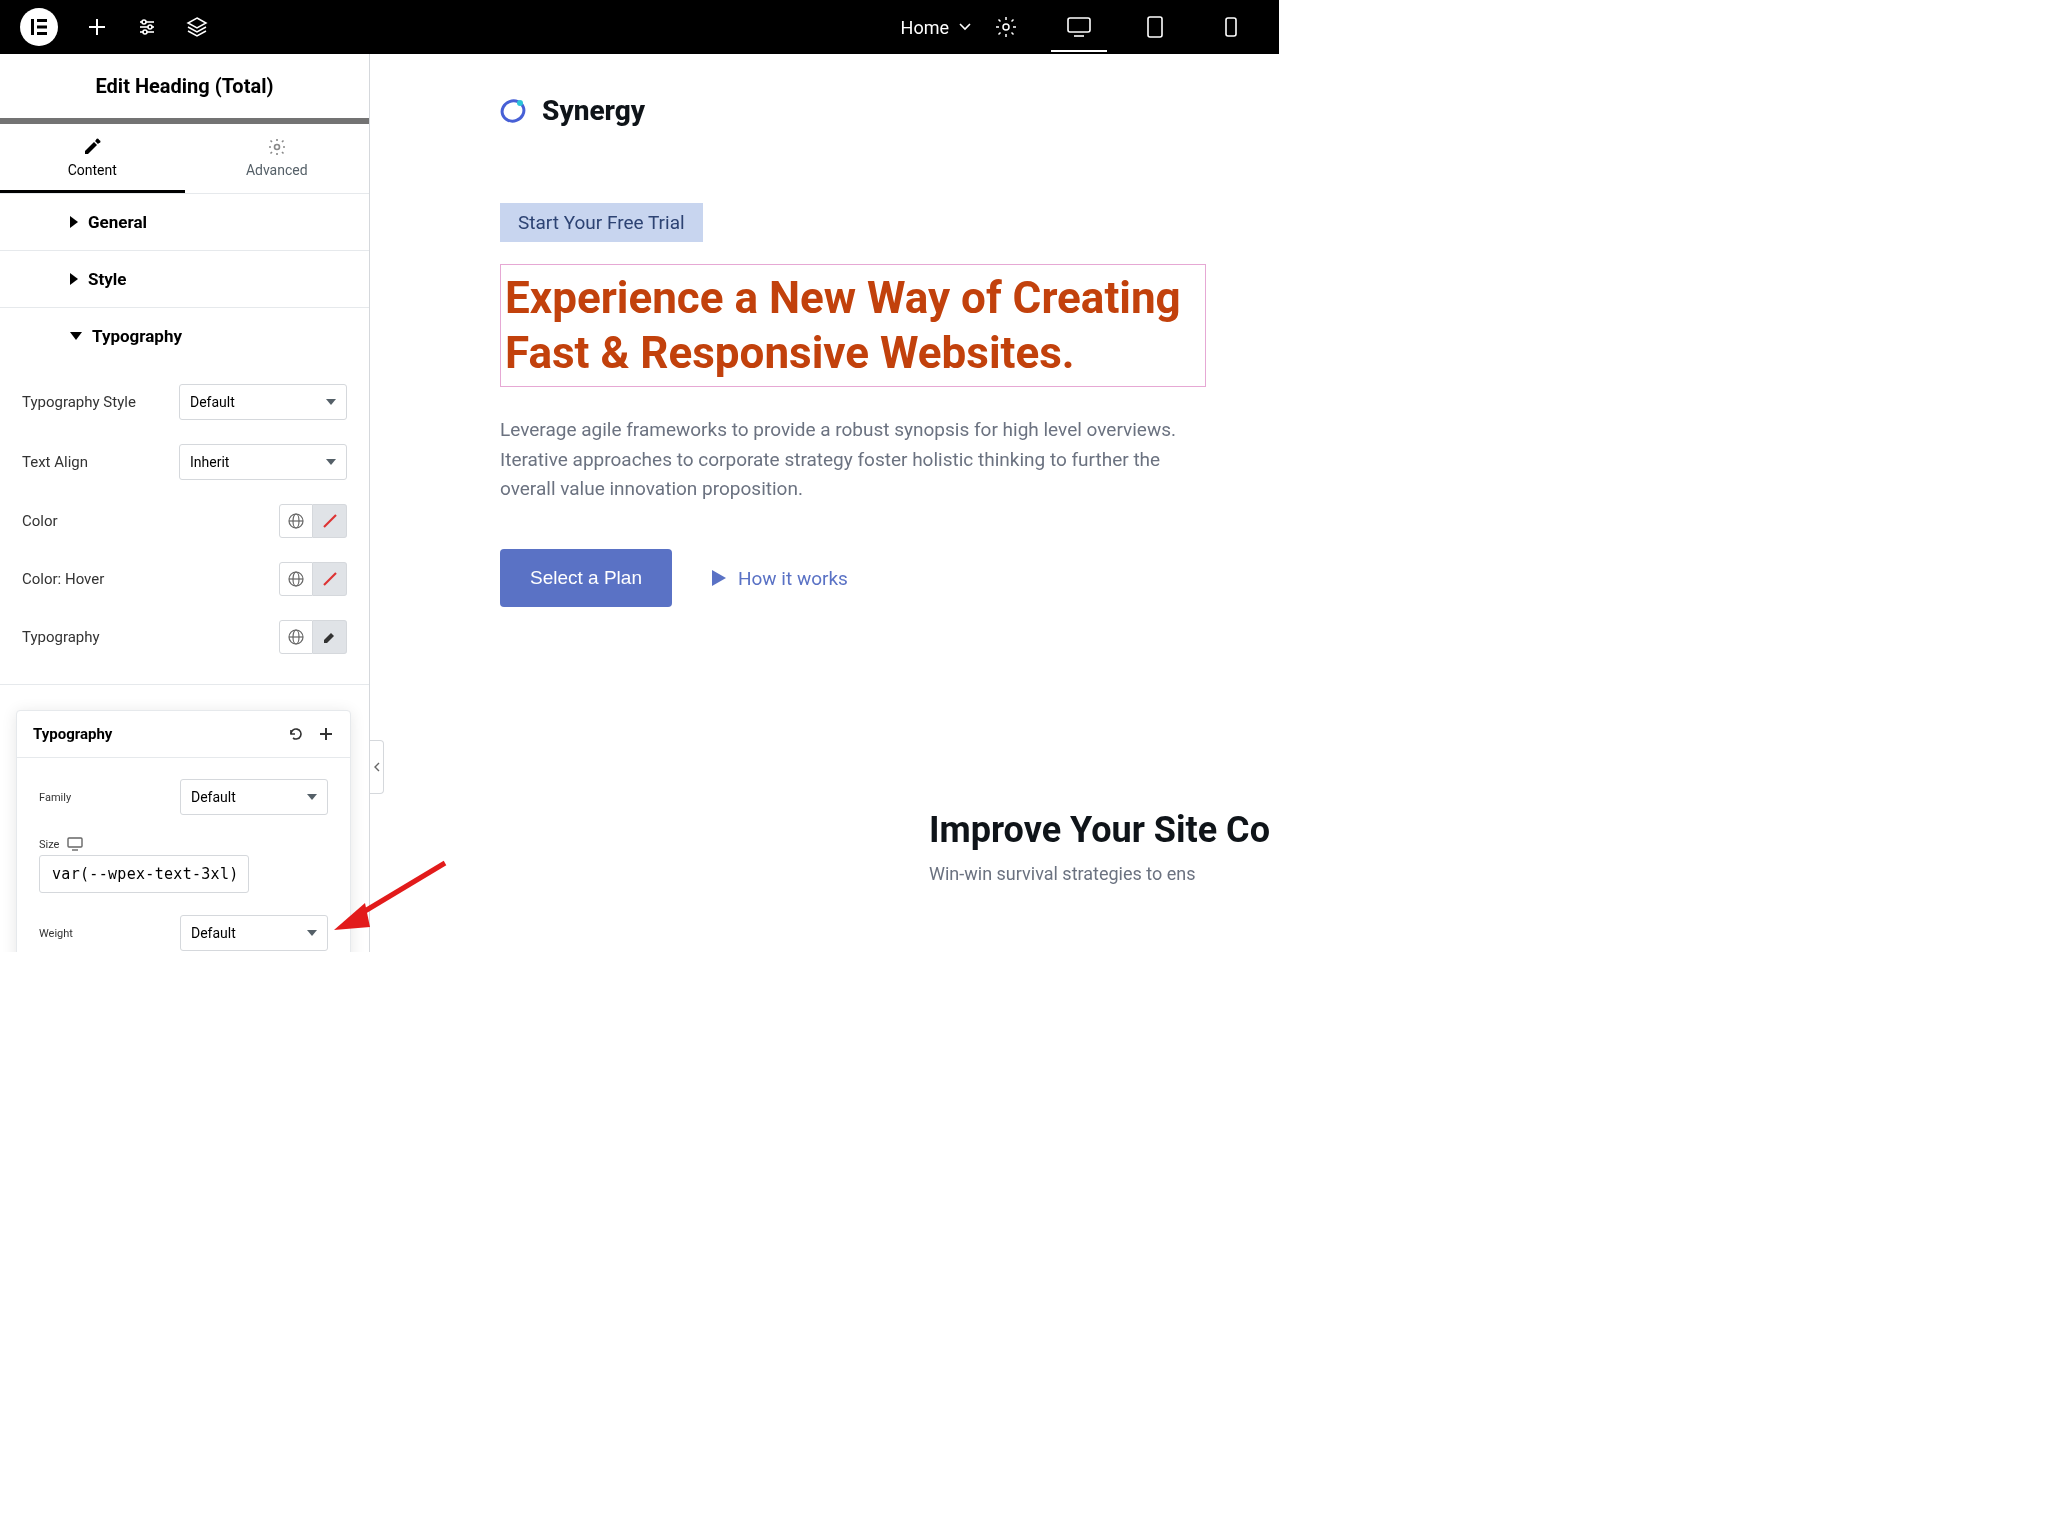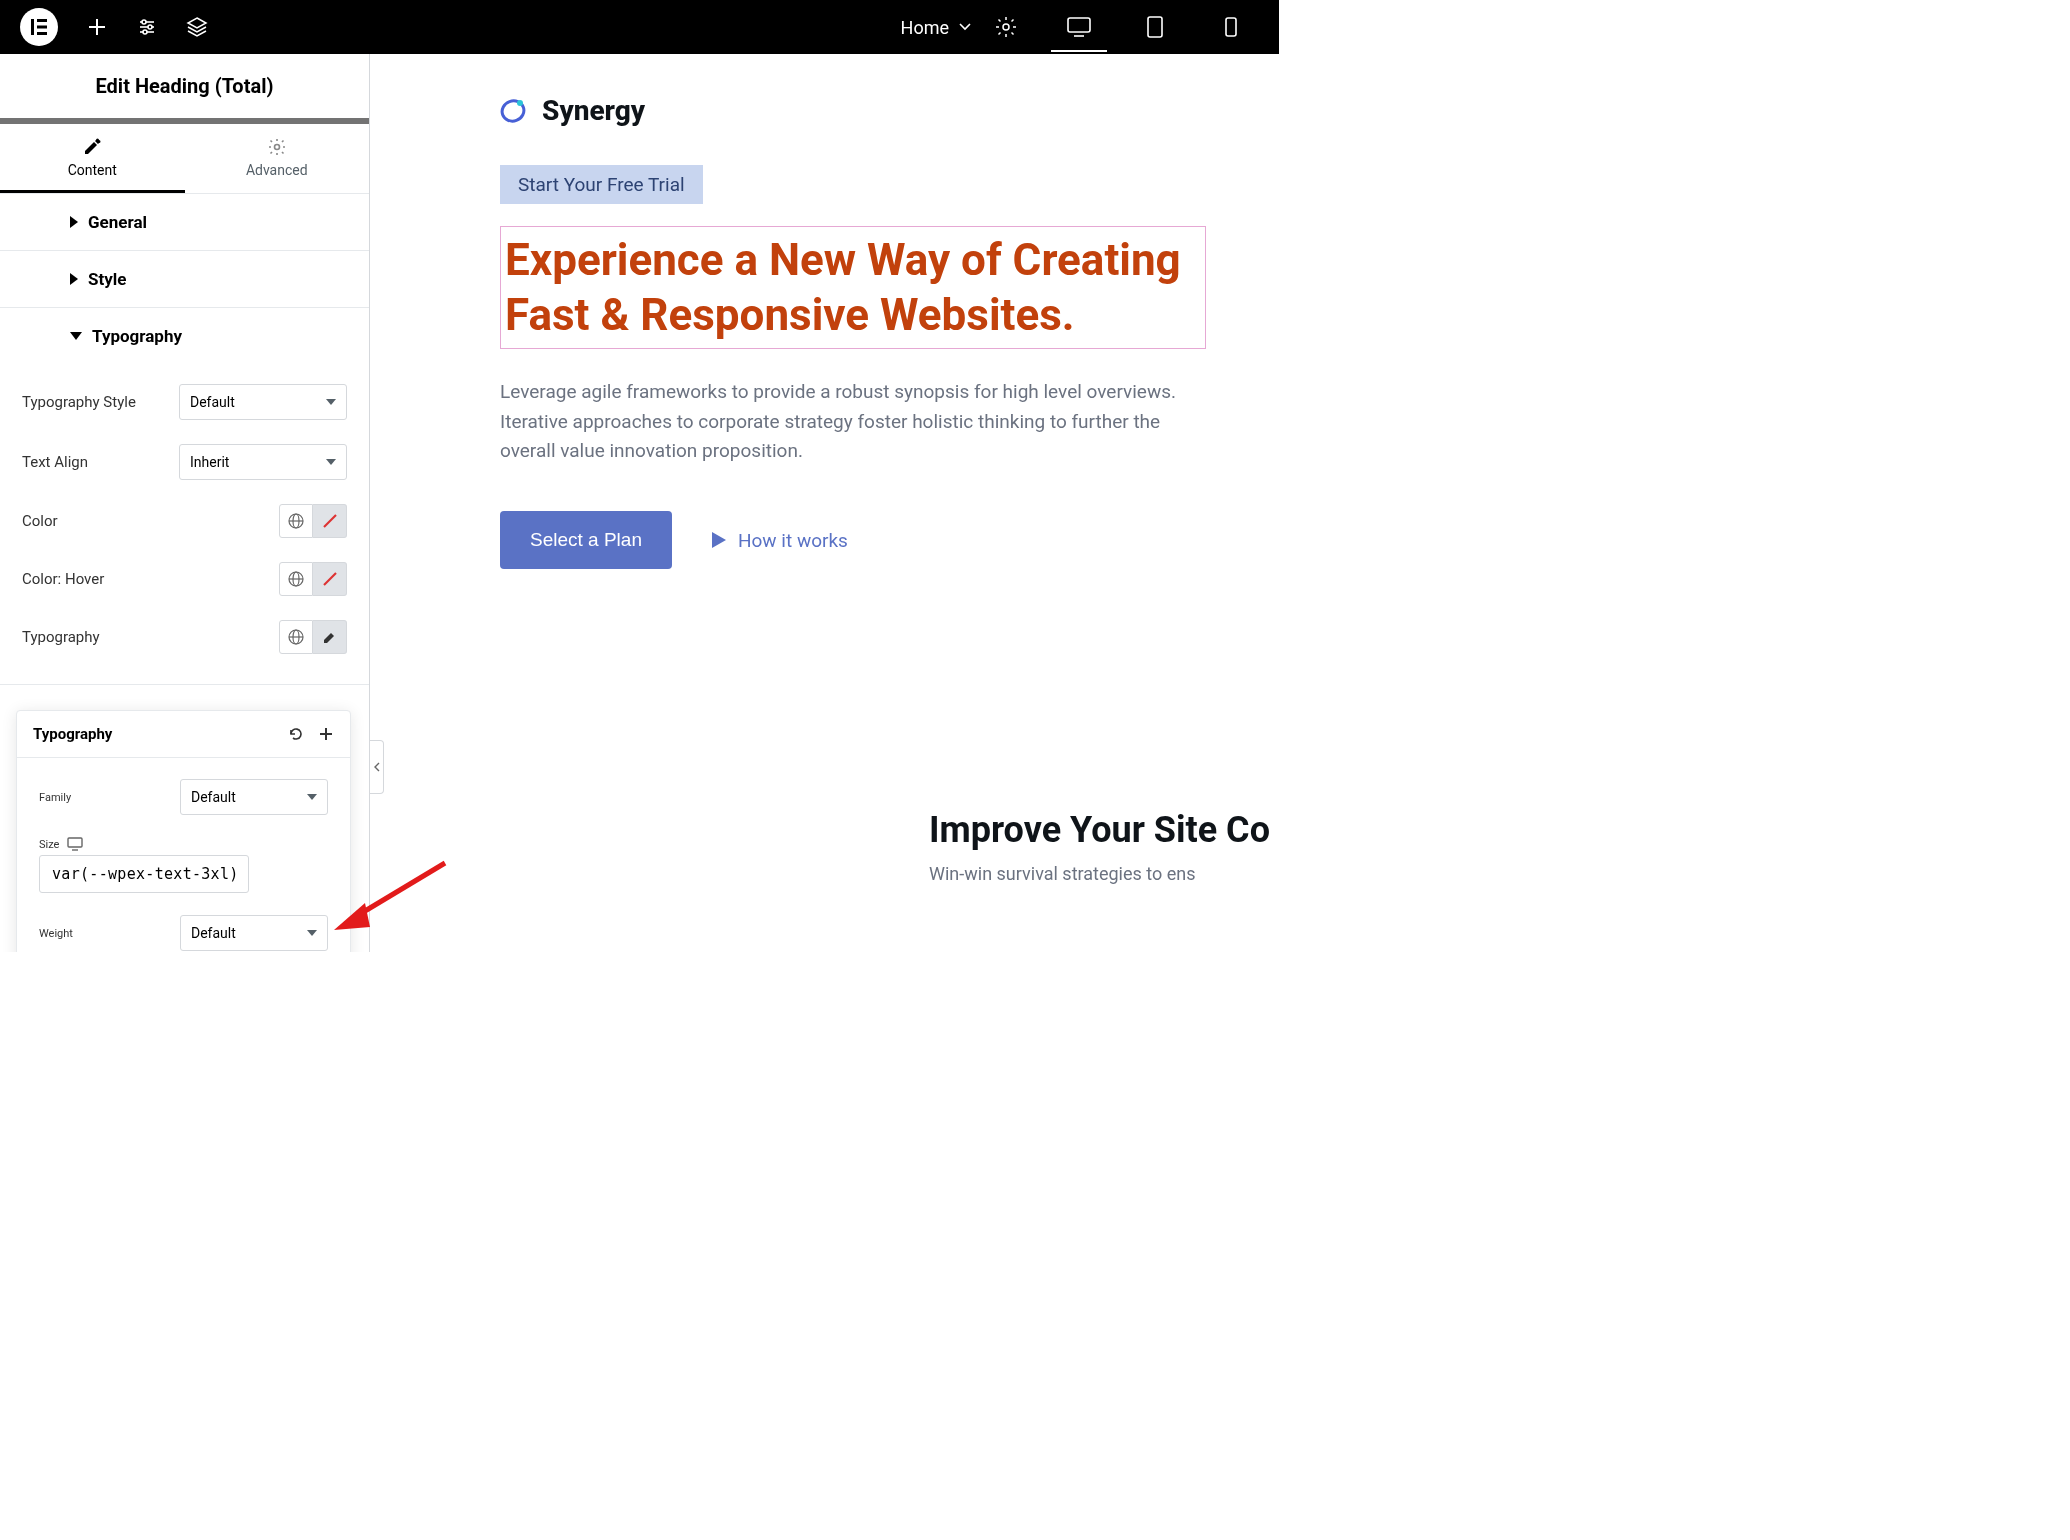--- a/index.html
+++ b/index.html
@@ -55,21 +55,21 @@
 .size-highlight { position: absolute; border: 3px solid #e74c3c; border-radius: 4px; pointer-events: none; }
 
 .unit-dropdown { position: absolute; right: 28px; top: 763px; width: 42px; background: #fff; border: 1px solid #e6e9ec; border-radius: 3px; box-shadow: 0 2px 8px rgba(0,0,0,0.12); z-index: 20; }
 .unit-item { padding: 9px 0; text-align: center; font-size: 14px; color: #556068; cursor: pointer; }
 
 
 .canvas { position: absolute; left: 370px; right: 0; top: 54px; bottom: 0; background: #fff; overflow: hidden; }
 .collapse-handle { position: absolute; left: 0; top: 686px; width: 14px; height: 54px; background: #fff; border: 1px solid #d5d8dc; border-left: none; border-radius: 0 4px 4px 0; display: flex; align-items: center; justify-content: center; font-size: 12px; color: #556068; cursor: pointer; }
 
 .content { padding: 40px 0 0 130px; }
-.brand { display: flex; align-items: center; gap: 16px; margin-bottom: 38px; }
+.brand { display: flex; align-items: center; gap: 16px; margin-bottom: 76px; }
 .brand-name { font-size: 28px; font-weight: 800; color: #0f1419; }
 .brand-logo { width: 26px; height: 26px; }
 
 .trial-badge { display: inline-block; background: #c8d5ef; color: #2d4373; padding: 8px 18px; font-size: 19px; margin-bottom: 22px; }
 .hero-heading { font-size: 44px; font-weight: 700; line-height: 1.24; color: #c2410c; border: 1px solid #e6a8d4; padding: 6px 4px; width: 706px; margin-bottom: 28px; }
 .hero-sub { font-size: 19px; line-height: 1.55; color: #6b7280; width: 710px; margin-bottom: 46px; }
 .cta-row { display: flex; align-items: center; gap: 40px; }
 .btn-primary { background: #5a72c5; color: #fff; padding: 18px 30px; border-radius: 4px; font-size: 19px; font-weight: 500; cursor: pointer; border: none; }
 .link-secondary { display: flex; align-items: center; gap: 12px; font-size: 19px; color: #5a72c5; cursor: pointer; }
 

